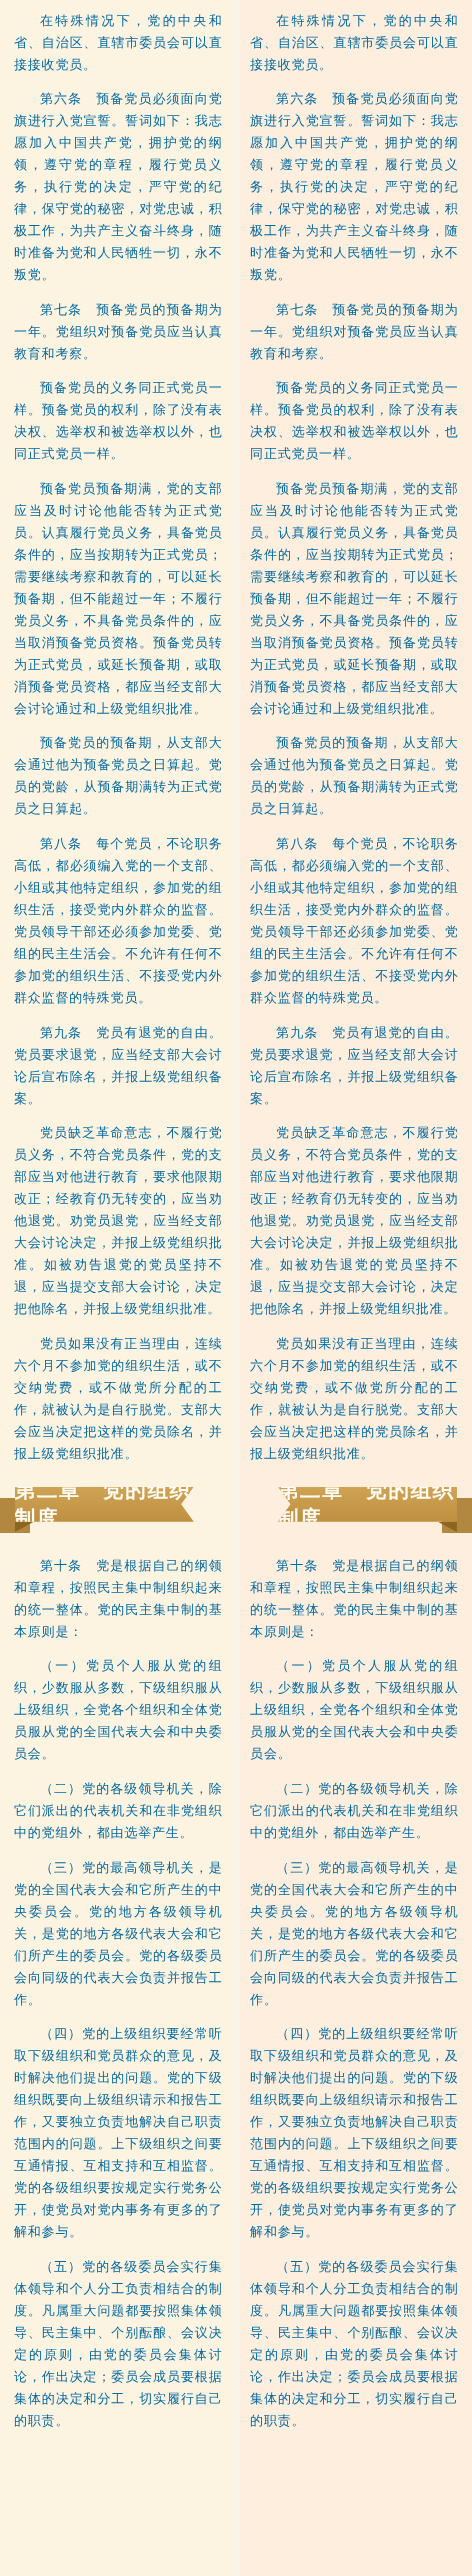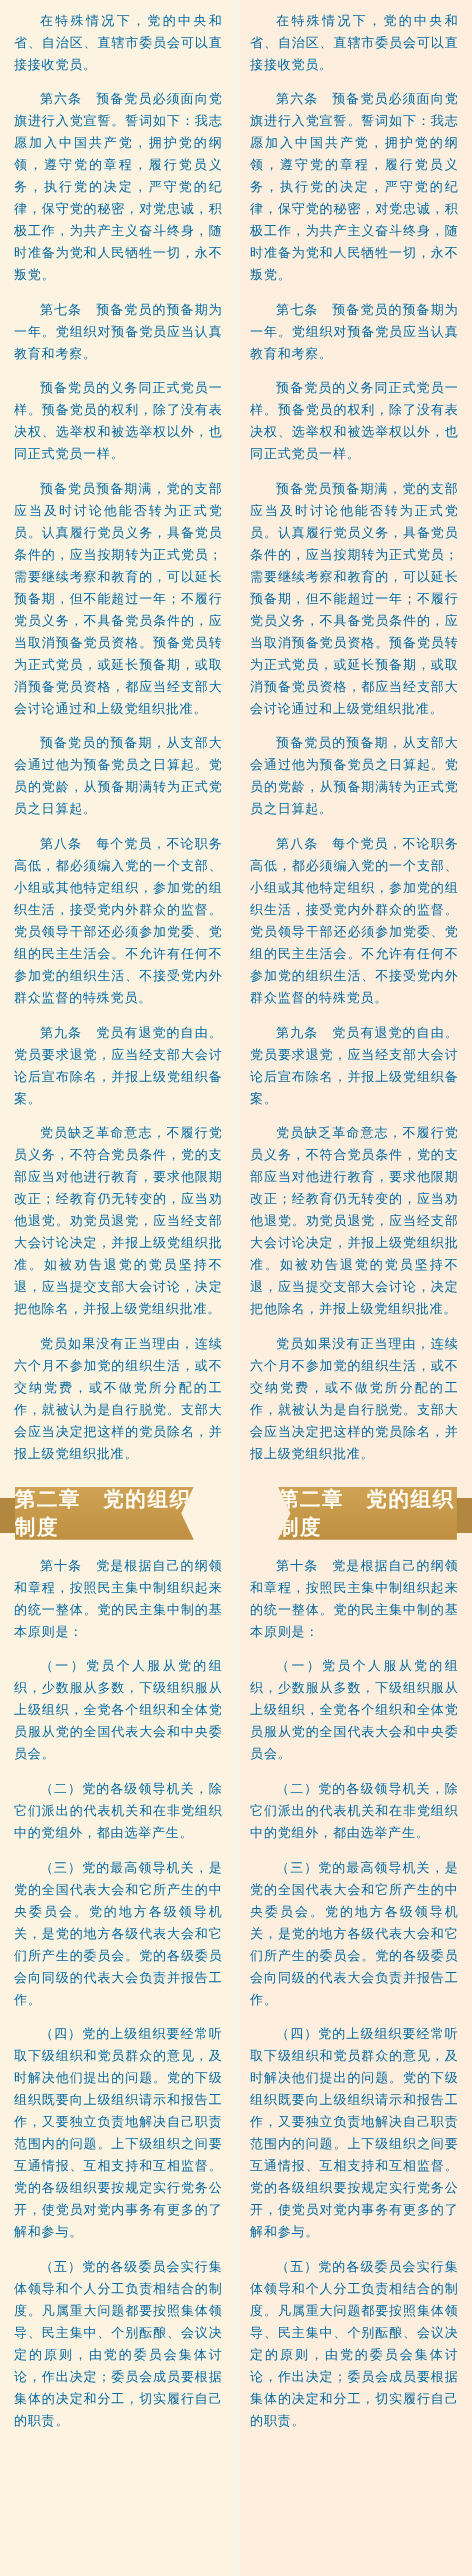--- a/index.html
+++ b/index.html
@@ -45,21 +45,21 @@
   }
   
   .chapter-banner {
     position: relative;
     height: 35px;
     margin: 22px 0 33px 0;
   }
   .chapter-banner .ribbon-main {
     position: absolute;
     top: 0;
-    height: 53px;
+    height: 35px;
     width: 179px;
     z-index: 2;
     display: flex;
     align-items: center;
     justify-content: center;
     color: #fffdf6;
     font-family: "Liberation Serif", "DejaVu Serif", serif;
     font-weight: bold;
     font-size: 20.5px;
     letter-spacing: 1.6px;

